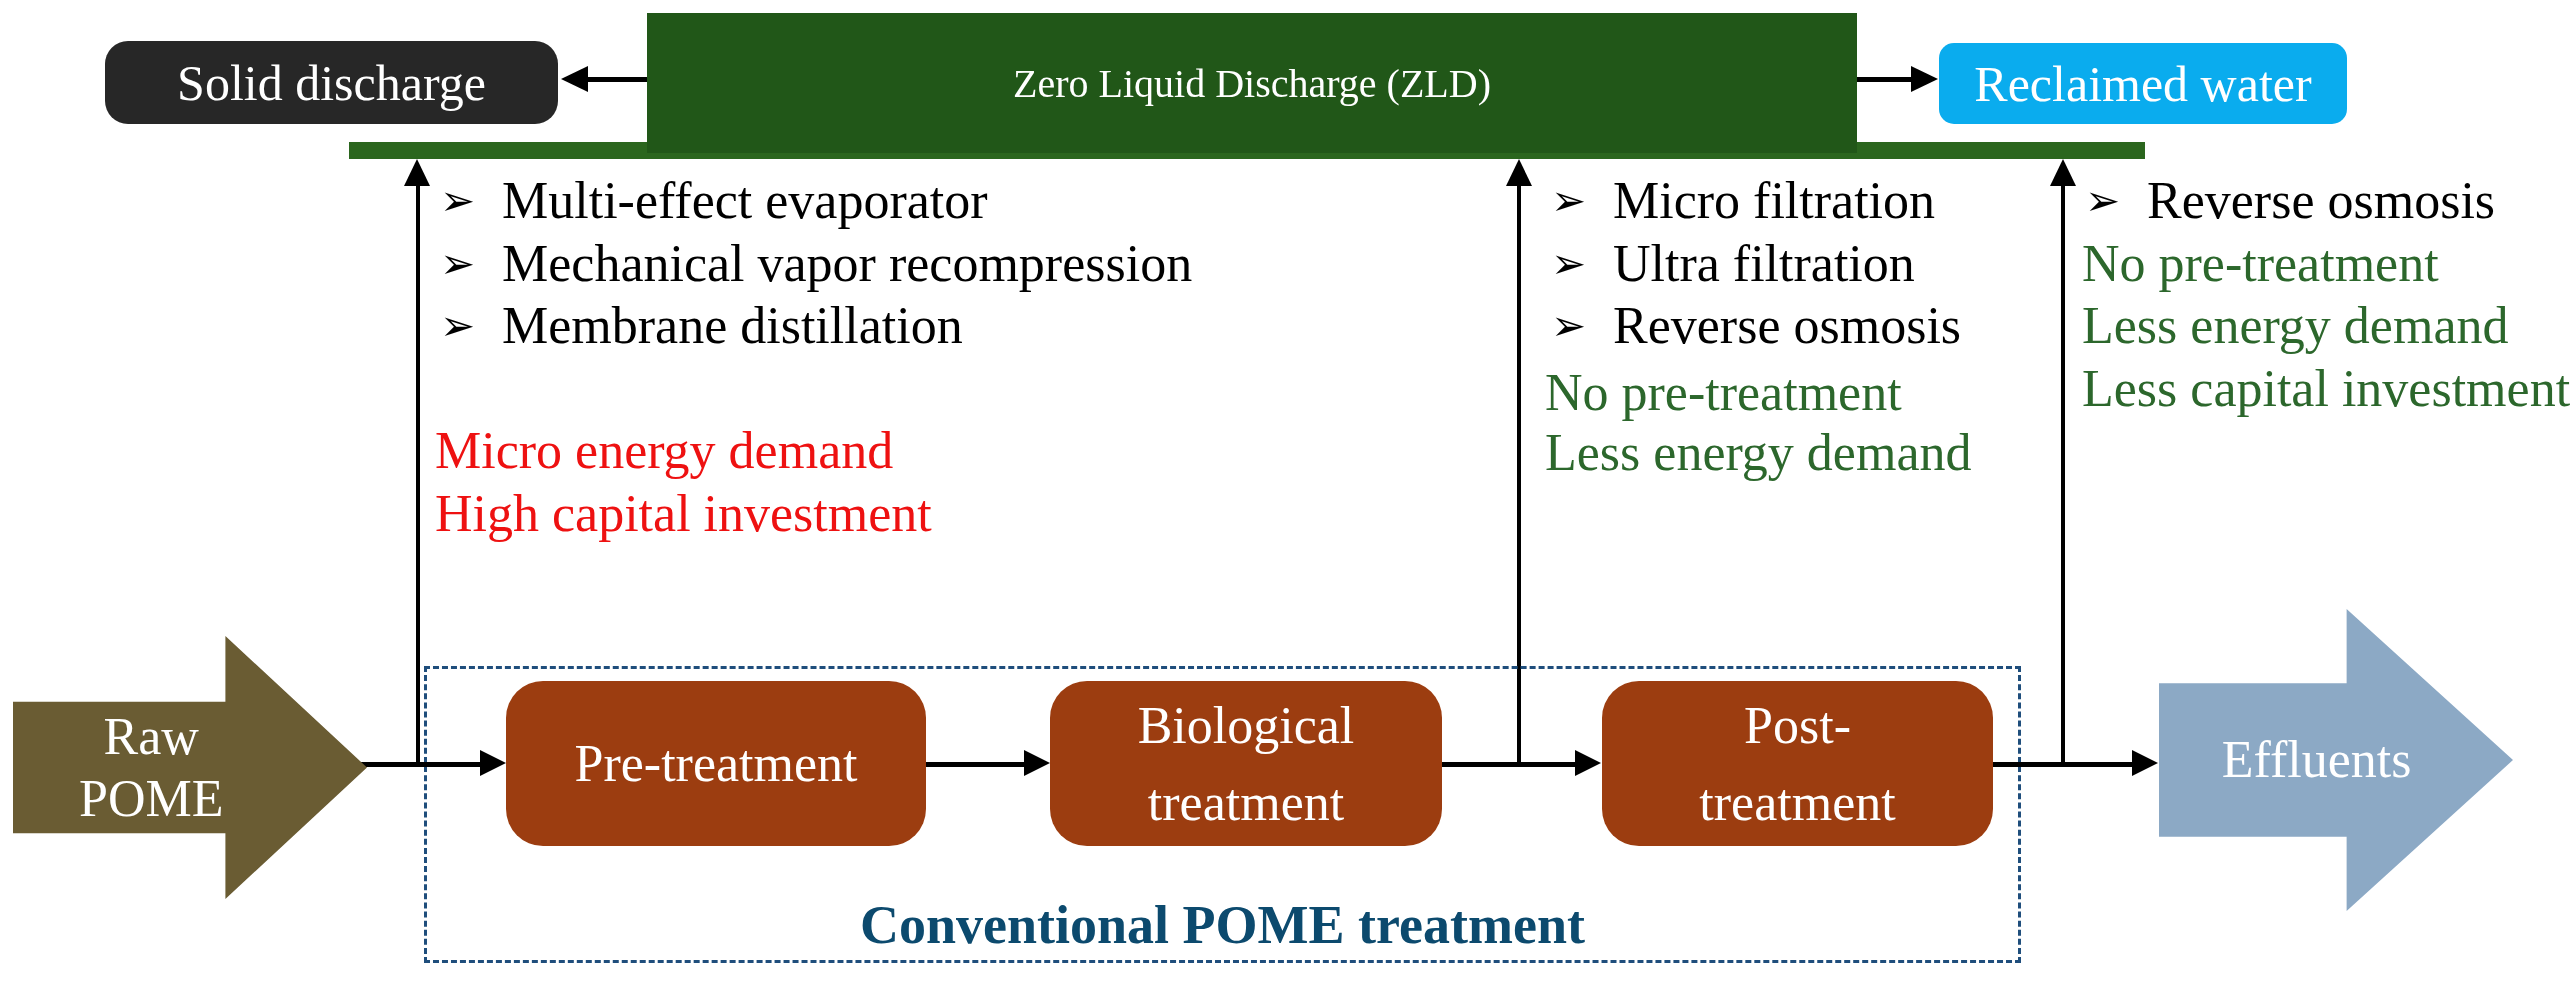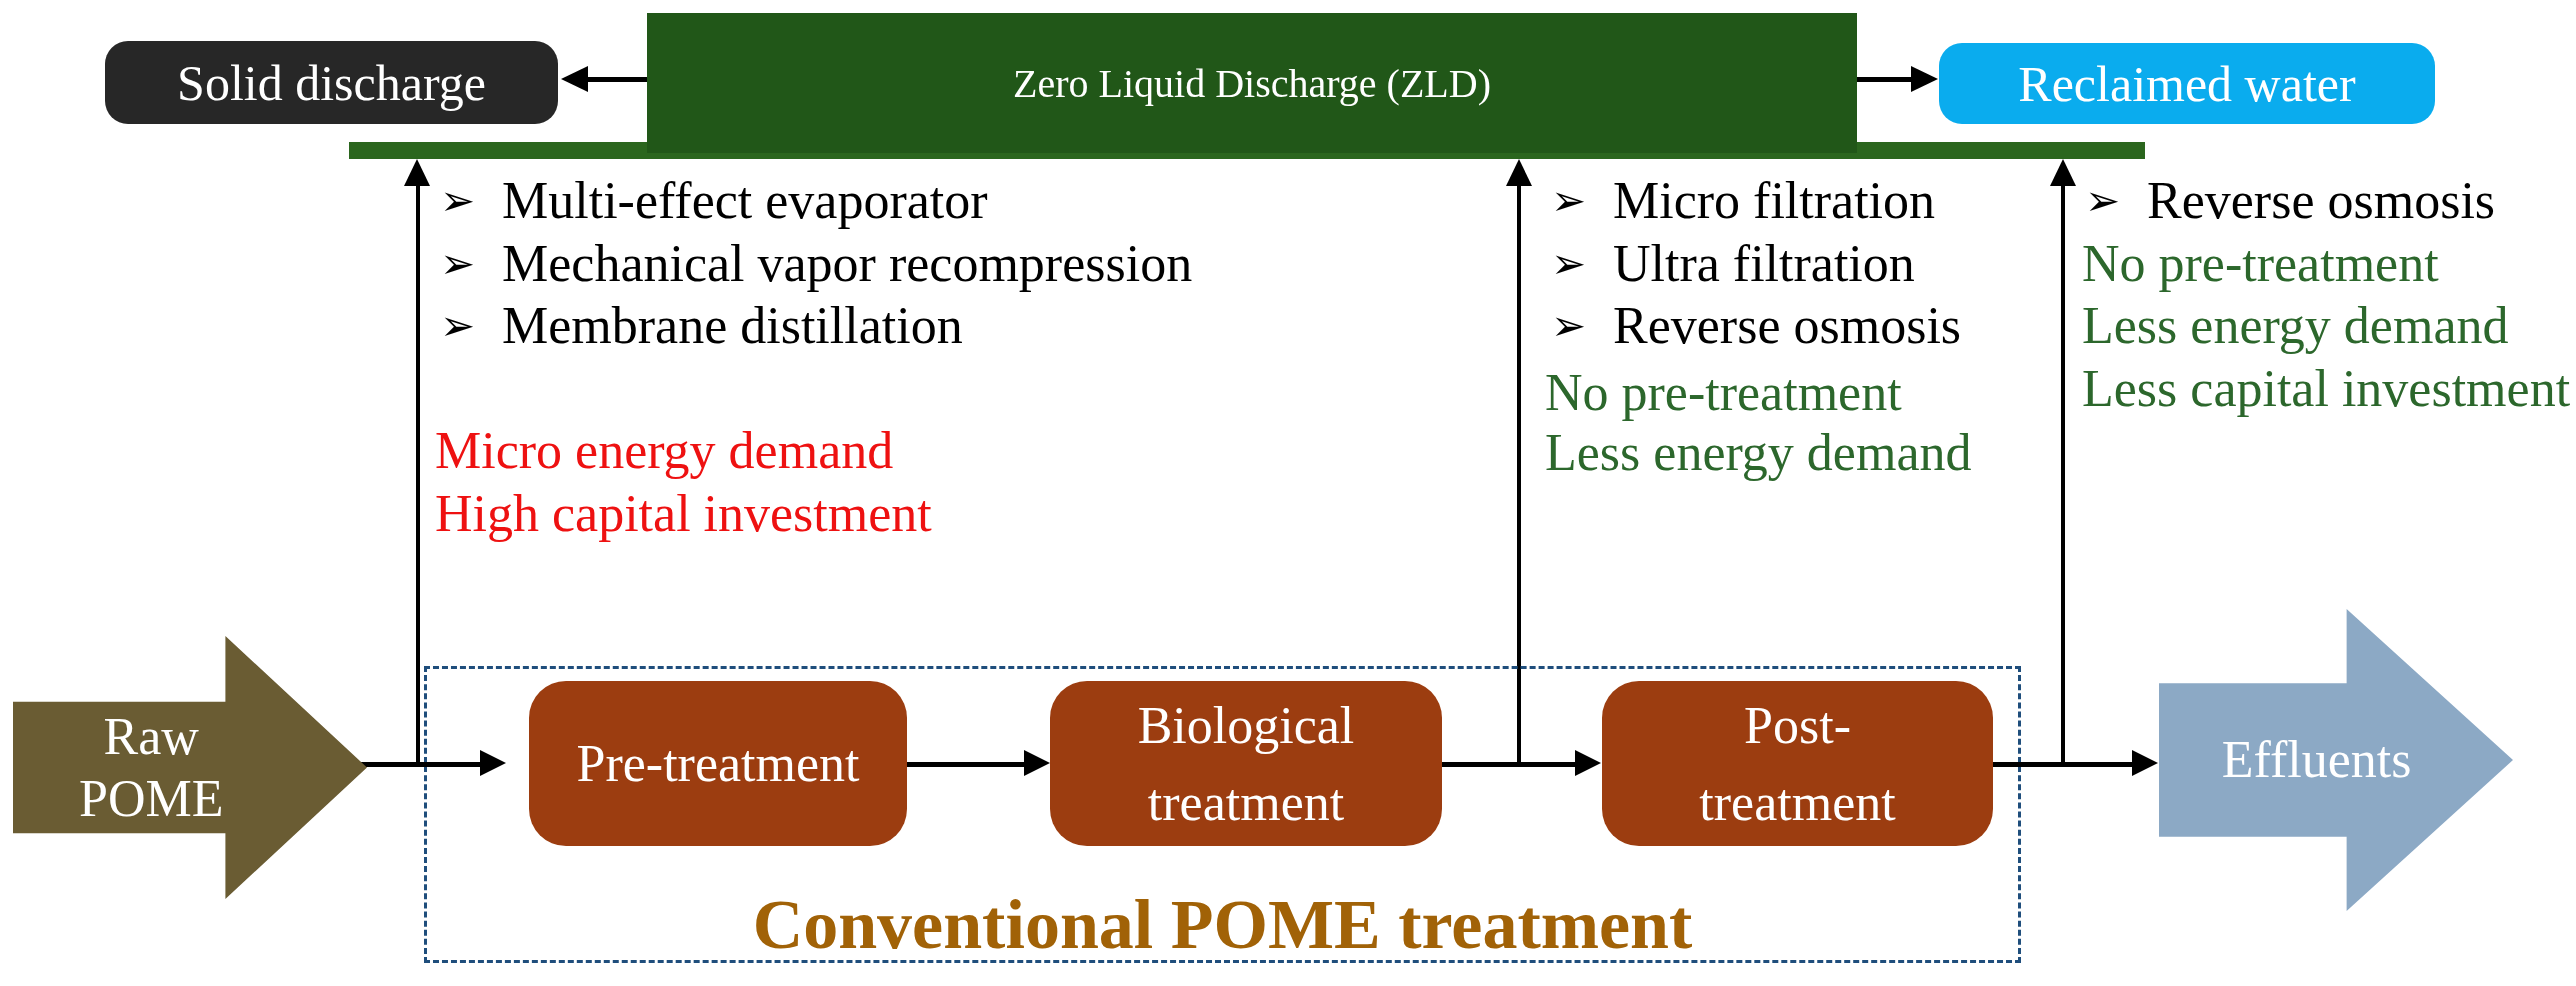--- a/index.html
+++ b/index.html
@@ -10,21 +10,21 @@
   .abs{position:absolute;}
   
   .banner{
     left:647px;top:13px;width:1210px;height:140px;background:var(--banner_green);
     display:flex;align-items:center;justify-content:center;
   }
   .banner span{color:#ffffff;font-size:40px;white-space:nowrap;}
   .greenbar{left:349px;top:142px;width:1796px;height:17.4px;background:var(--bar_green);}
   .box{display:flex;align-items:center;justify-content:center;color:#ffffff;white-space:nowrap;}
   .solid-box{left:105px;top:41px;width:453px;height:83px;background:var(--solid_box);border-radius:23px;font-size:50px;}
-  .reclaimed-box{left:1939px;top:43px;width:496px;height:81px;background:var(--reclaimed_cyan);border-radius:23px;font-size:50px;}
+  .reclaimed-box{left:1939px;top:43px;width:408px;height:81px;background:var(--reclaimed_cyan);border-radius:15px;font-size:50px;}
   
   .hline{background:var(--line_black);height:5.4px;}
   .flowline{background:var(--line_black);height:4.8px;}
   .vline{background:var(--line_black);width:3.6px;}
   .head-left{width:0;height:0;border-top:13.8px solid transparent;border-bottom:13.8px solid transparent;border-right:27.6px solid var(--line_black);}
   .head-right{width:0;height:0;border-top:13.8px solid transparent;border-bottom:13.8px solid transparent;border-left:27.6px solid var(--line_black);}
   .head-up{width:0;height:0;border-left:13px solid transparent;border-right:13px solid transparent;border-bottom:27.6px solid var(--line_black);}
   
   .li{height:62px;display:flex;align-items:center;white-space:nowrap;font-size:52px;color:#000000;}
   .li .bullet{font-family:"DejaVu Sans",sans-serif;font-size:42px;width:62px;color:#000000;}
@@ -43,21 +43,21 @@
   }
   .raw-arrow .lbl{width:66%;text-align:center;}
   .effluent-arrow{
     left:2159px;top:609px;width:322px;height:302px;background:var(--output_steel);
     clip-path:polygon(0% 24.6%,53% 24.6%,53% 0%,100% 50%,53% 100%,53% 75.4%,0% 75.4%);
   }
   .effluent-arrow .lbl{width:78%;text-align:center;}
   
   .dashed-rect{left:424px;top:666px;width:1597px;height:297px;border:3.6px dashed var(--dashed_navy);box-sizing:border-box;}
   .caption{left:424px;top:894px;width:1597px;height:62px;display:flex;align-items:center;justify-content:center;
-    font-weight:bold;font-size:70px;color:#a16207;white-space:nowrap;}
+    font-weight:bold;font-size:54px;color:#0c4a6e;white-space:nowrap;}
 </style>
 </head>
 <body>
 
 <div id="canvas">
 
   <div class="abs greenbar"></div>
   <div class="abs banner">
     <span>Zero Liquid Discharge (ZLD)</span>
   </div>
@@ -132,21 +132,21 @@
   <div class="abs flowline" style="left:1992px;top:762px;width:143px;"></div>
   <div class="abs head-right" style="left:2132px;top:750px;border-top-width:13px;border-bottom-width:13px;border-left-width:26px;"></div>
 
   <div class="abs bigarrow raw-arrow">
     <div class="lbl">
       <div>Raw</div>
       <div>POME</div>
     </div>
   </div>
 
-  <div class="abs stage-box" style="left:529px;top:681px;width:378px;height:165px;">
+  <div class="abs stage-box" style="left:506px;top:681px;width:420px;height:165px;">
     <div>Pre-treatment</div>
   </div>
   <div class="abs stage-box" style="left:1050px;top:681px;width:392px;height:165px;">
     <div>Biological</div>
     <div>treatment</div>
   </div>
   <div class="abs stage-box" style="left:1602px;top:681px;width:391px;height:165px;">
     <div>Post-</div>
     <div>treatment</div>
   </div>

